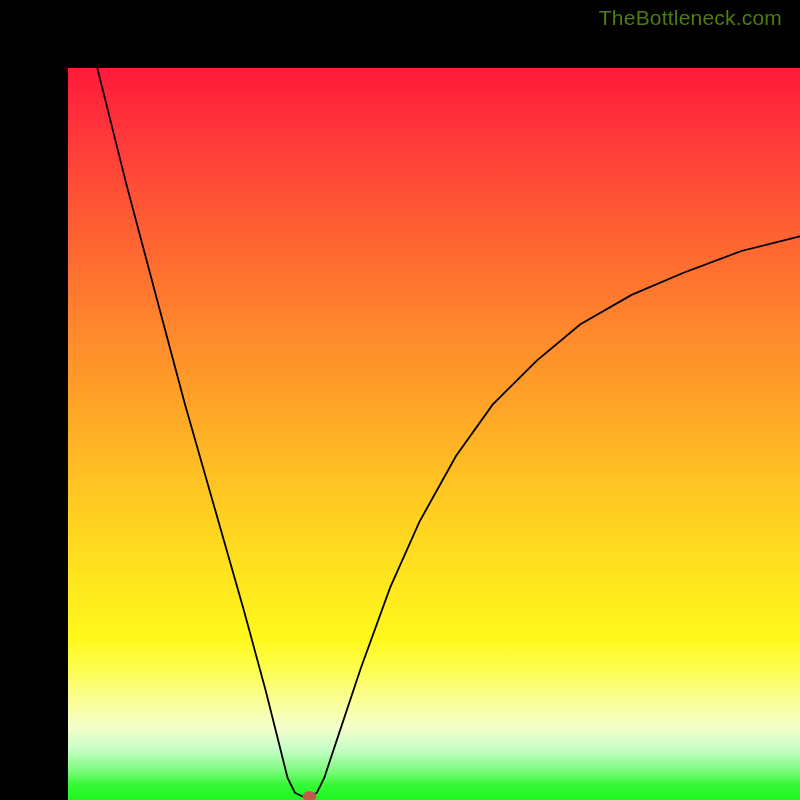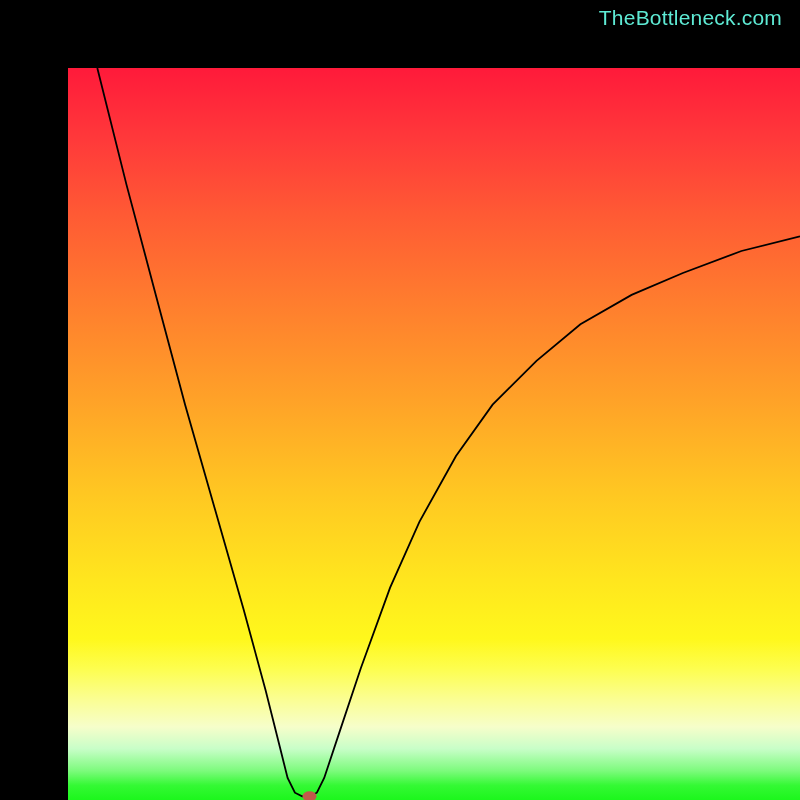--- a/index.html
+++ b/index.html
@@ -61,21 +61,21 @@
     stroke: #000;
     stroke-width: 1.8;
   }
   .marker {
     fill: #c05a4a;
   }
   .watermark {
     position: absolute;
     top: 6px;
     right: 18px;
-    color: #5eead4;
+    color: #4d7c0f;
     font-size: 21px;
     font-weight: 500;
     letter-spacing: 0.2px;
     text-align: center;
   }
 </style>
 </head>
 <body>
 
 <div class="frame">

